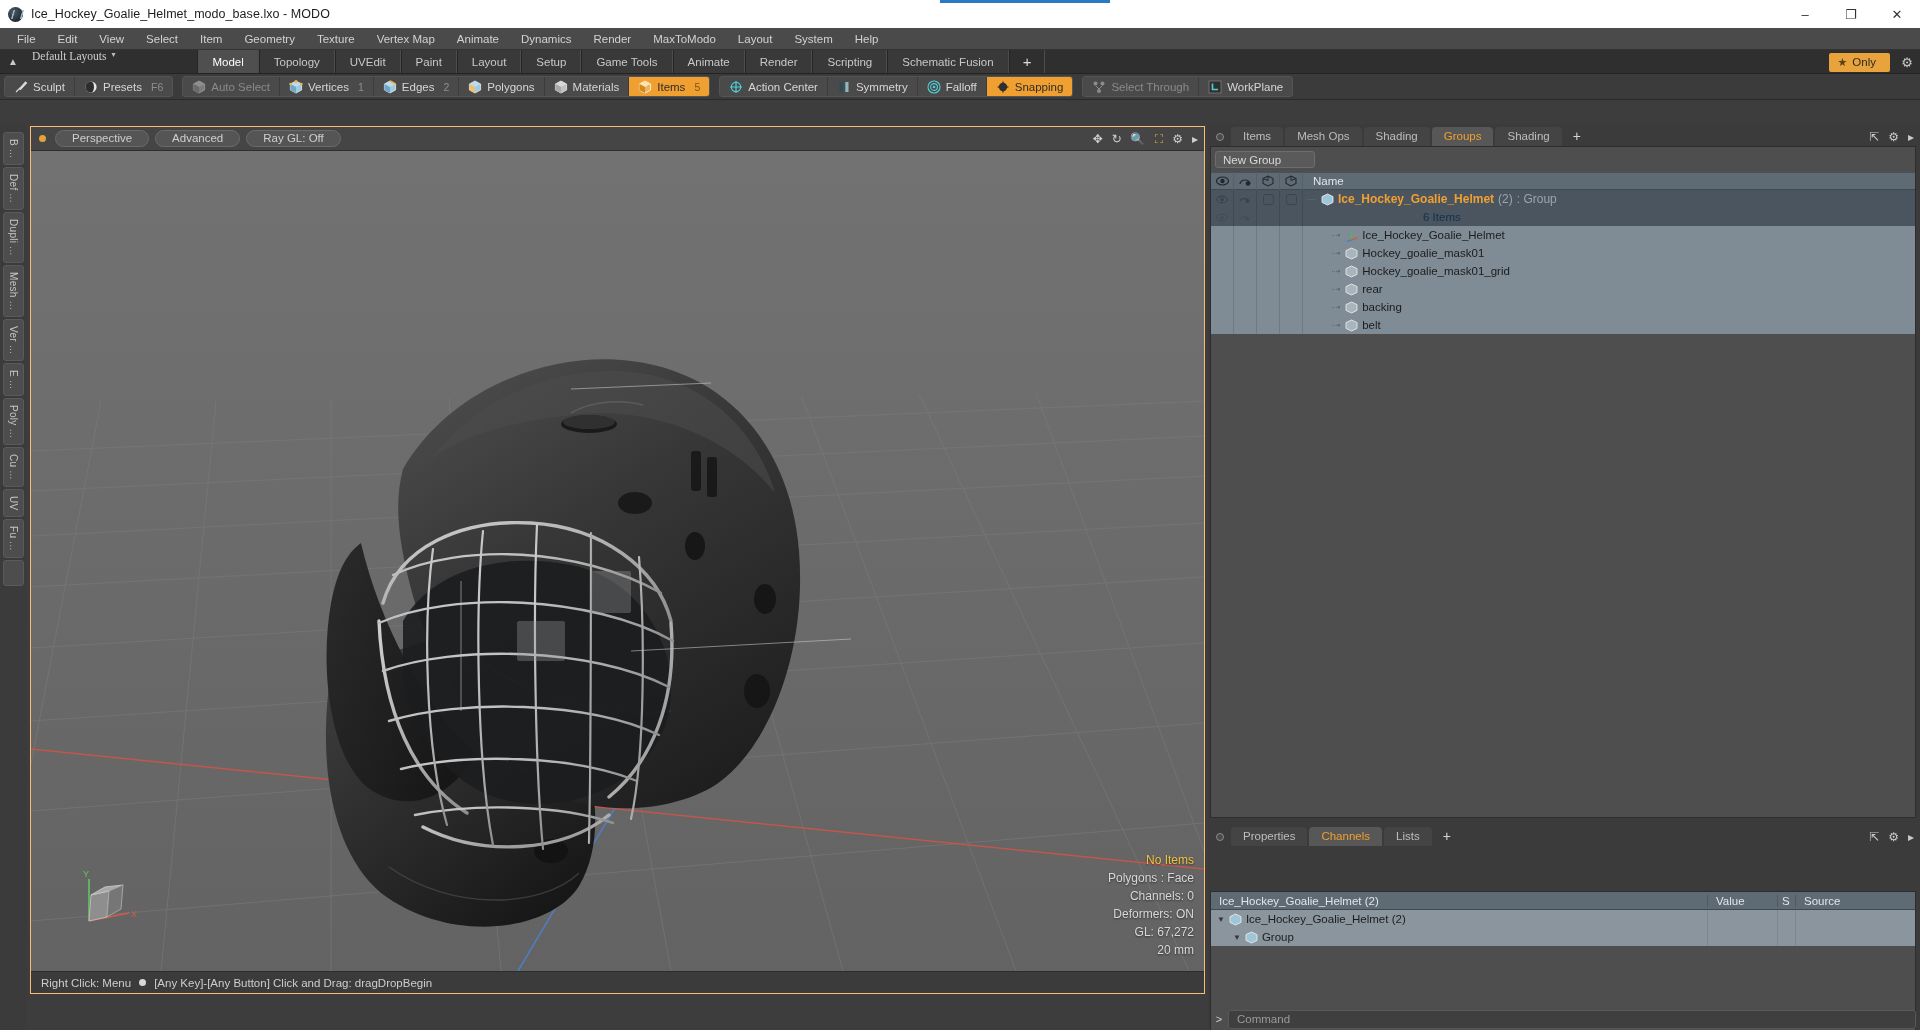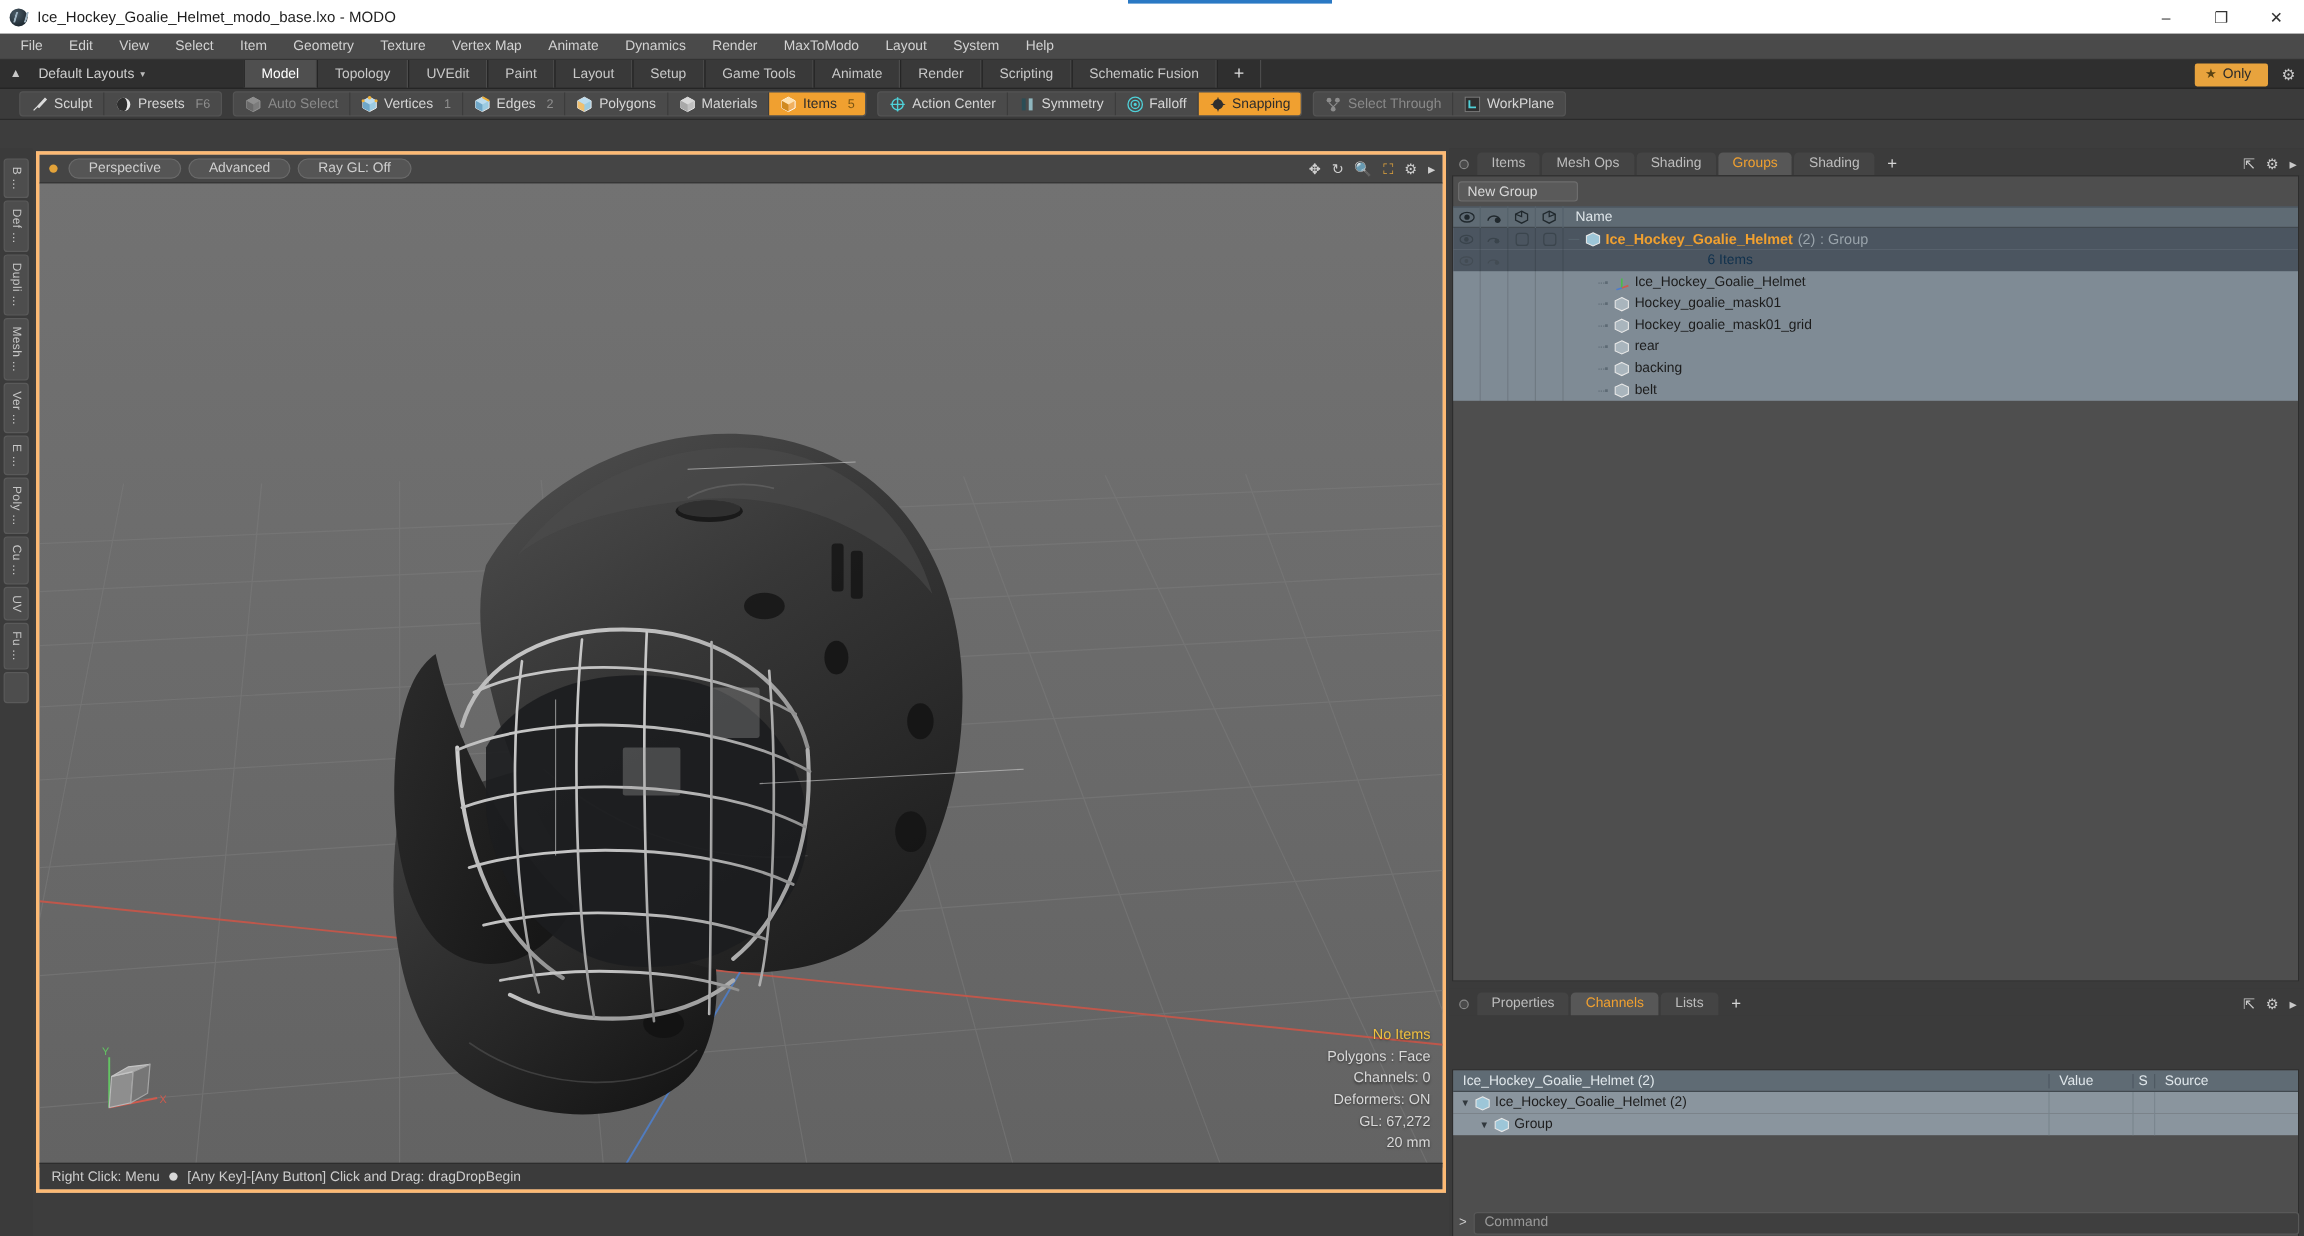--- a/index.html
+++ b/index.html
@@ -49,22 +49,23 @@
   
   .layoutbar {
     height:24px; background:#2f2f2f; display:flex; align-items:stretch;
     border-bottom:1px solid #232323; position:relative;
   }
   .layoutbar .upicon {
     width:26px; display:flex; align-items:center; justify-content:center;
     color:#c9c9c9; font-size:10px;
   }
   .layoutbar .deflay {
-    display:flex; align-items:center; font-size:11.5px; color:#cfcfcf;
+    display:flex; align-items:flex-start; font-size:11.5px; color:#cfcfcf;
     padding:0 10px 0 6px;
+    font-family:Liberation Serif, serif;
   }
   .layoutbar .deflay .car { margin-left:5px; font-size:8px; color:#bbb; }
   .ltabs { display:flex; margin-left:72px; }
   .ltab {
     font-size:11.5px; color:#c8c8c8; padding:0 14px; display:flex; align-items:center;
     border-left:1px solid #252525; border-right:1px solid #4c4c4c;
     background:#393939;
   }
   .ltab.active { background:#4f4f4f; color:#fff; }
   .ltab.plus { color:#ddd; font-size:15px; padding:0 13px; border-left:1px solid #252525; background:#2f2f2f;}
@@ -73,21 +74,21 @@
     background:#e8a33d; color:#2a2a2a; font-size:11.5px; height:19px; line-height:19px;
     padding:0 14px 0 8px; border-radius:2px; display:flex; align-items:center; gap:5px;
     margin-right:4px;
   }
   .onlybtn .star { color:#5a4313; font-size:11px; }
   .gear-s { width:26px; text-align:center; color:#c9c9c9; font-size:13px; }
 
   
   .modebar {
     height:26px; background:#3b3b3b; display:flex; align-items:center; gap:0;
-    border-bottom:1px solid #2a2a2a; padding-left:16px;
+    border-bottom:1px solid #2a2a2a; padding-left:4px;
   }
   .grp {
     display:flex; align-items:center; height:21px; background:#4a4a4a;
     border-radius:3px; margin-right:9px; overflow:hidden; border:1px solid #545454;
   }
   .mb {
     display:flex; align-items:center; gap:5px; height:21px; padding:0 9px;
     font-size:11.5px; color:#d6d6d6; border-right:1px solid #3c3c3c; white-space:nowrap;
   }
   .mb:last-child { border-right:none; }
@@ -110,21 +111,21 @@
     border-radius:3px; color:#c6c6c6; font-size:10px;
     writing-mode:vertical-rl; text-orientation:mixed;
     display:flex; align-items:center; justify-content:center;
     padding:6px 0; letter-spacing:0.3px;
   }
   .vtab.blank { height:26px; writing-mode:horizontal-tb; }
 
   
   .vp {
     position:absolute; left:30px; top:2px; width:1175px; height:868px;
-    background:#a3a3a3; border:3px solid #fdba74;
+    background:#c4b5fd; border:1px solid #fdba74;
   }
   .vphead {
     position:absolute; left:0; top:0; width:100%; height:24px; background:#454545;
     display:flex; align-items:center; padding-left:8px; gap:6px;
     border-bottom:1px solid #2e2e2e;
   }
   .vpdot { width:7px; height:7px; border-radius:50%; background:#e3a33a; margin-right:3px;}
   .pill {
     font-size:11.5px; color:#cfcfcf; background:#555; border:1px solid #6a6a6a;
     border-radius:9px; height:17px; line-height:15px; padding:0 16px;

